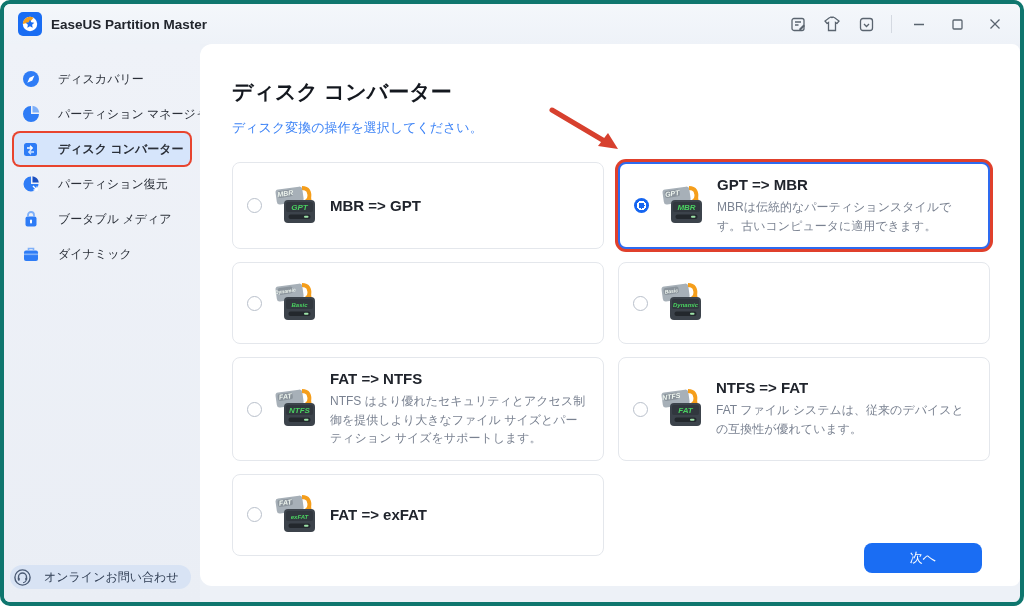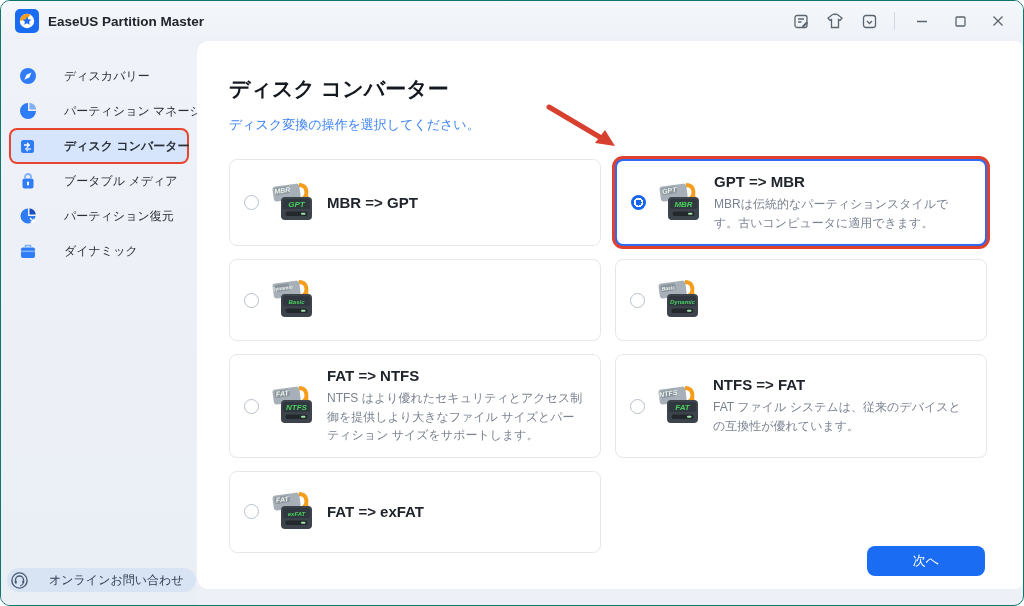--- a/index.html
+++ b/index.html
@@ -1,20 +1,20 @@
 <!DOCTYPE html>
 <html><head>
 <meta charset="utf-8">
 <style>
   * { box-sizing: border-box; }
   html,body { margin:0; padding:0; background:#ffffff; font-family:"Liberation Sans","DejaVu Sans",sans-serif; }
   .window {
     position:relative; width:1024px; height:606px;
     background:#edf1f7; border-radius:10px; overflow:hidden;
-    border:1px solid #0f766e;
+    border:4px solid #0f766e;
   }
   
   .titlebar {
     position:absolute; top:0; left:0; right:0; height:40px;
     display:flex; align-items:center; padding:0 14px;
     background:linear-gradient(180deg,#f4f7fb,#eef2f8);
   }
   .app-icon { width:24px; height:24px; flex:0 0 auto; }
   .window-title { margin-left:9px; font-size:13.5px; font-weight:bold; color:#21252c; }
   .titlebar-right { margin-left:auto; display:flex; align-items:center; gap:16px; }
@@ -23,33 +23,33 @@
   .win-ctl { width:22px; height:22px; display:flex; align-items:center; justify-content:center; color:#5a646f; cursor:pointer; }
 
   
   .sidebar {
     position:absolute; top:40px; left:0; width:196px; bottom:0;
     background:linear-gradient(180deg,#eff2f8,#eaeef5);
     padding-top:16px;
   }
   .side-item {
     margin:3px 10px; height:32px; border-radius:6px;
-    display:flex; align-items:center; padding:0 8px; gap:27px;
+    display:flex; align-items:center; padding:0 8px; gap:18px;
     font-size:12px; color:#2a2f38; cursor:pointer; white-space:nowrap;
   }
   .side-item .s-ico { width:18px; height:18px; flex:0 0 auto; display:flex; }
   .side-item.selected {
     background:#d6e5fb;
     box-shadow:0 0 0 2px #e8442e;
     font-weight:bold;
   }
   .side-footer {
     position:absolute; left:6px; bottom:13px; height:24px;
     background:#d8e3f4; border-radius:13px;
-    display:flex; align-items:center; gap:20px; padding:0 12px 0 3px;
+    display:flex; align-items:center; gap:12px; padding:0 12px 0 3px;
     font-size:12px; color:#2e3c52; cursor:pointer;
   }
   .side-footer .hs { width:19px; height:19px; display:flex; }
 
   
   .main {
     position:absolute; left:196px; top:40px; right:0; bottom:16px;
     background:#ffffff; border-radius:12px 8px 8px 12px;
     padding:34px 38px 0 32px;
   }
@@ -178,37 +178,37 @@
               <path d="M5 8 h5 m-2 -2.3 l2.3 2.3 -2.3 2.3" stroke="#fff" stroke-width="1.3" fill="none"></path>
               <path d="M12 12 h-5 m2 2.3 l-2.3 -2.3 2.3 -2.3" stroke="#cfe2ff" stroke-width="1.3" fill="none"></path>
             </svg>
           </span>
     <span class="s-label">ディスク コンバーター</span>
   </div>
 
   <div class="side-item">
     <span class="s-ico">
             <svg width="18" height="18" viewBox="0 0 18 18">
+              <path d="M9 1.5 a7.5 7.5 0 1 0 7.5 7.5 l-7.5 0 z" fill="#2e7cf6"></path>
+              <path d="M10.5 1.3 a7.5 7.5 0 0 1 6.3 6.3 l-6.3 0 z" fill="#1b4fbf"></path>
+              <path d="M11 11 l4 4 m0 -3.5 v3.5 h-3.5" stroke="#fff" stroke-width="1.4" fill="none"></path>
+            </svg>
+          </span>
+    <span class="s-label">パーティション復元</span>
+  </div>
+
+  <div class="side-item">
+    <span class="s-ico">
+            <svg width="18" height="18" viewBox="0 0 18 18">
               <rect x="3.5" y="6.5" width="11" height="10" rx="2" fill="#2e7cf6"></rect>
               <path d="M6 6.5 v-1.5 a3 3 0 0 1 6 0 v1.5" stroke="#7fb0f9" stroke-width="1.8" fill="none"></path>
               <rect x="8" y="9.5" width="2" height="4" rx="1" fill="#fff"></rect>
             </svg>
           </span>
     <span class="s-label">ブータブル メディア</span>
-  </div>
-
-  <div class="side-item">
-    <span class="s-ico">
-            <svg width="18" height="18" viewBox="0 0 18 18">
-              <path d="M9 1.5 a7.5 7.5 0 1 0 7.5 7.5 l-7.5 0 z" fill="#2e7cf6"></path>
-              <path d="M10.5 1.3 a7.5 7.5 0 0 1 6.3 6.3 l-6.3 0 z" fill="#1b4fbf"></path>
-              <path d="M11 11 l4 4 m0 -3.5 v3.5 h-3.5" stroke="#fff" stroke-width="1.4" fill="none"></path>
-            </svg>
-          </span>
-    <span class="s-label">パーティション復元</span>
   </div>
 
   <div class="side-item">
     <span class="s-ico">
             <svg width="18" height="18" viewBox="0 0 18 18">
               <rect x="2" y="5.5" width="14" height="10.5" rx="2" fill="#2e7cf6"></rect>
               <path d="M6.5 5.5 v-2 h5 v2" stroke="#7fb0f9" stroke-width="1.6" fill="none"></path>
               <rect x="2" y="8.5" width="14" height="1.6" fill="#7fb0f9"></rect>
             </svg>
           </span>

